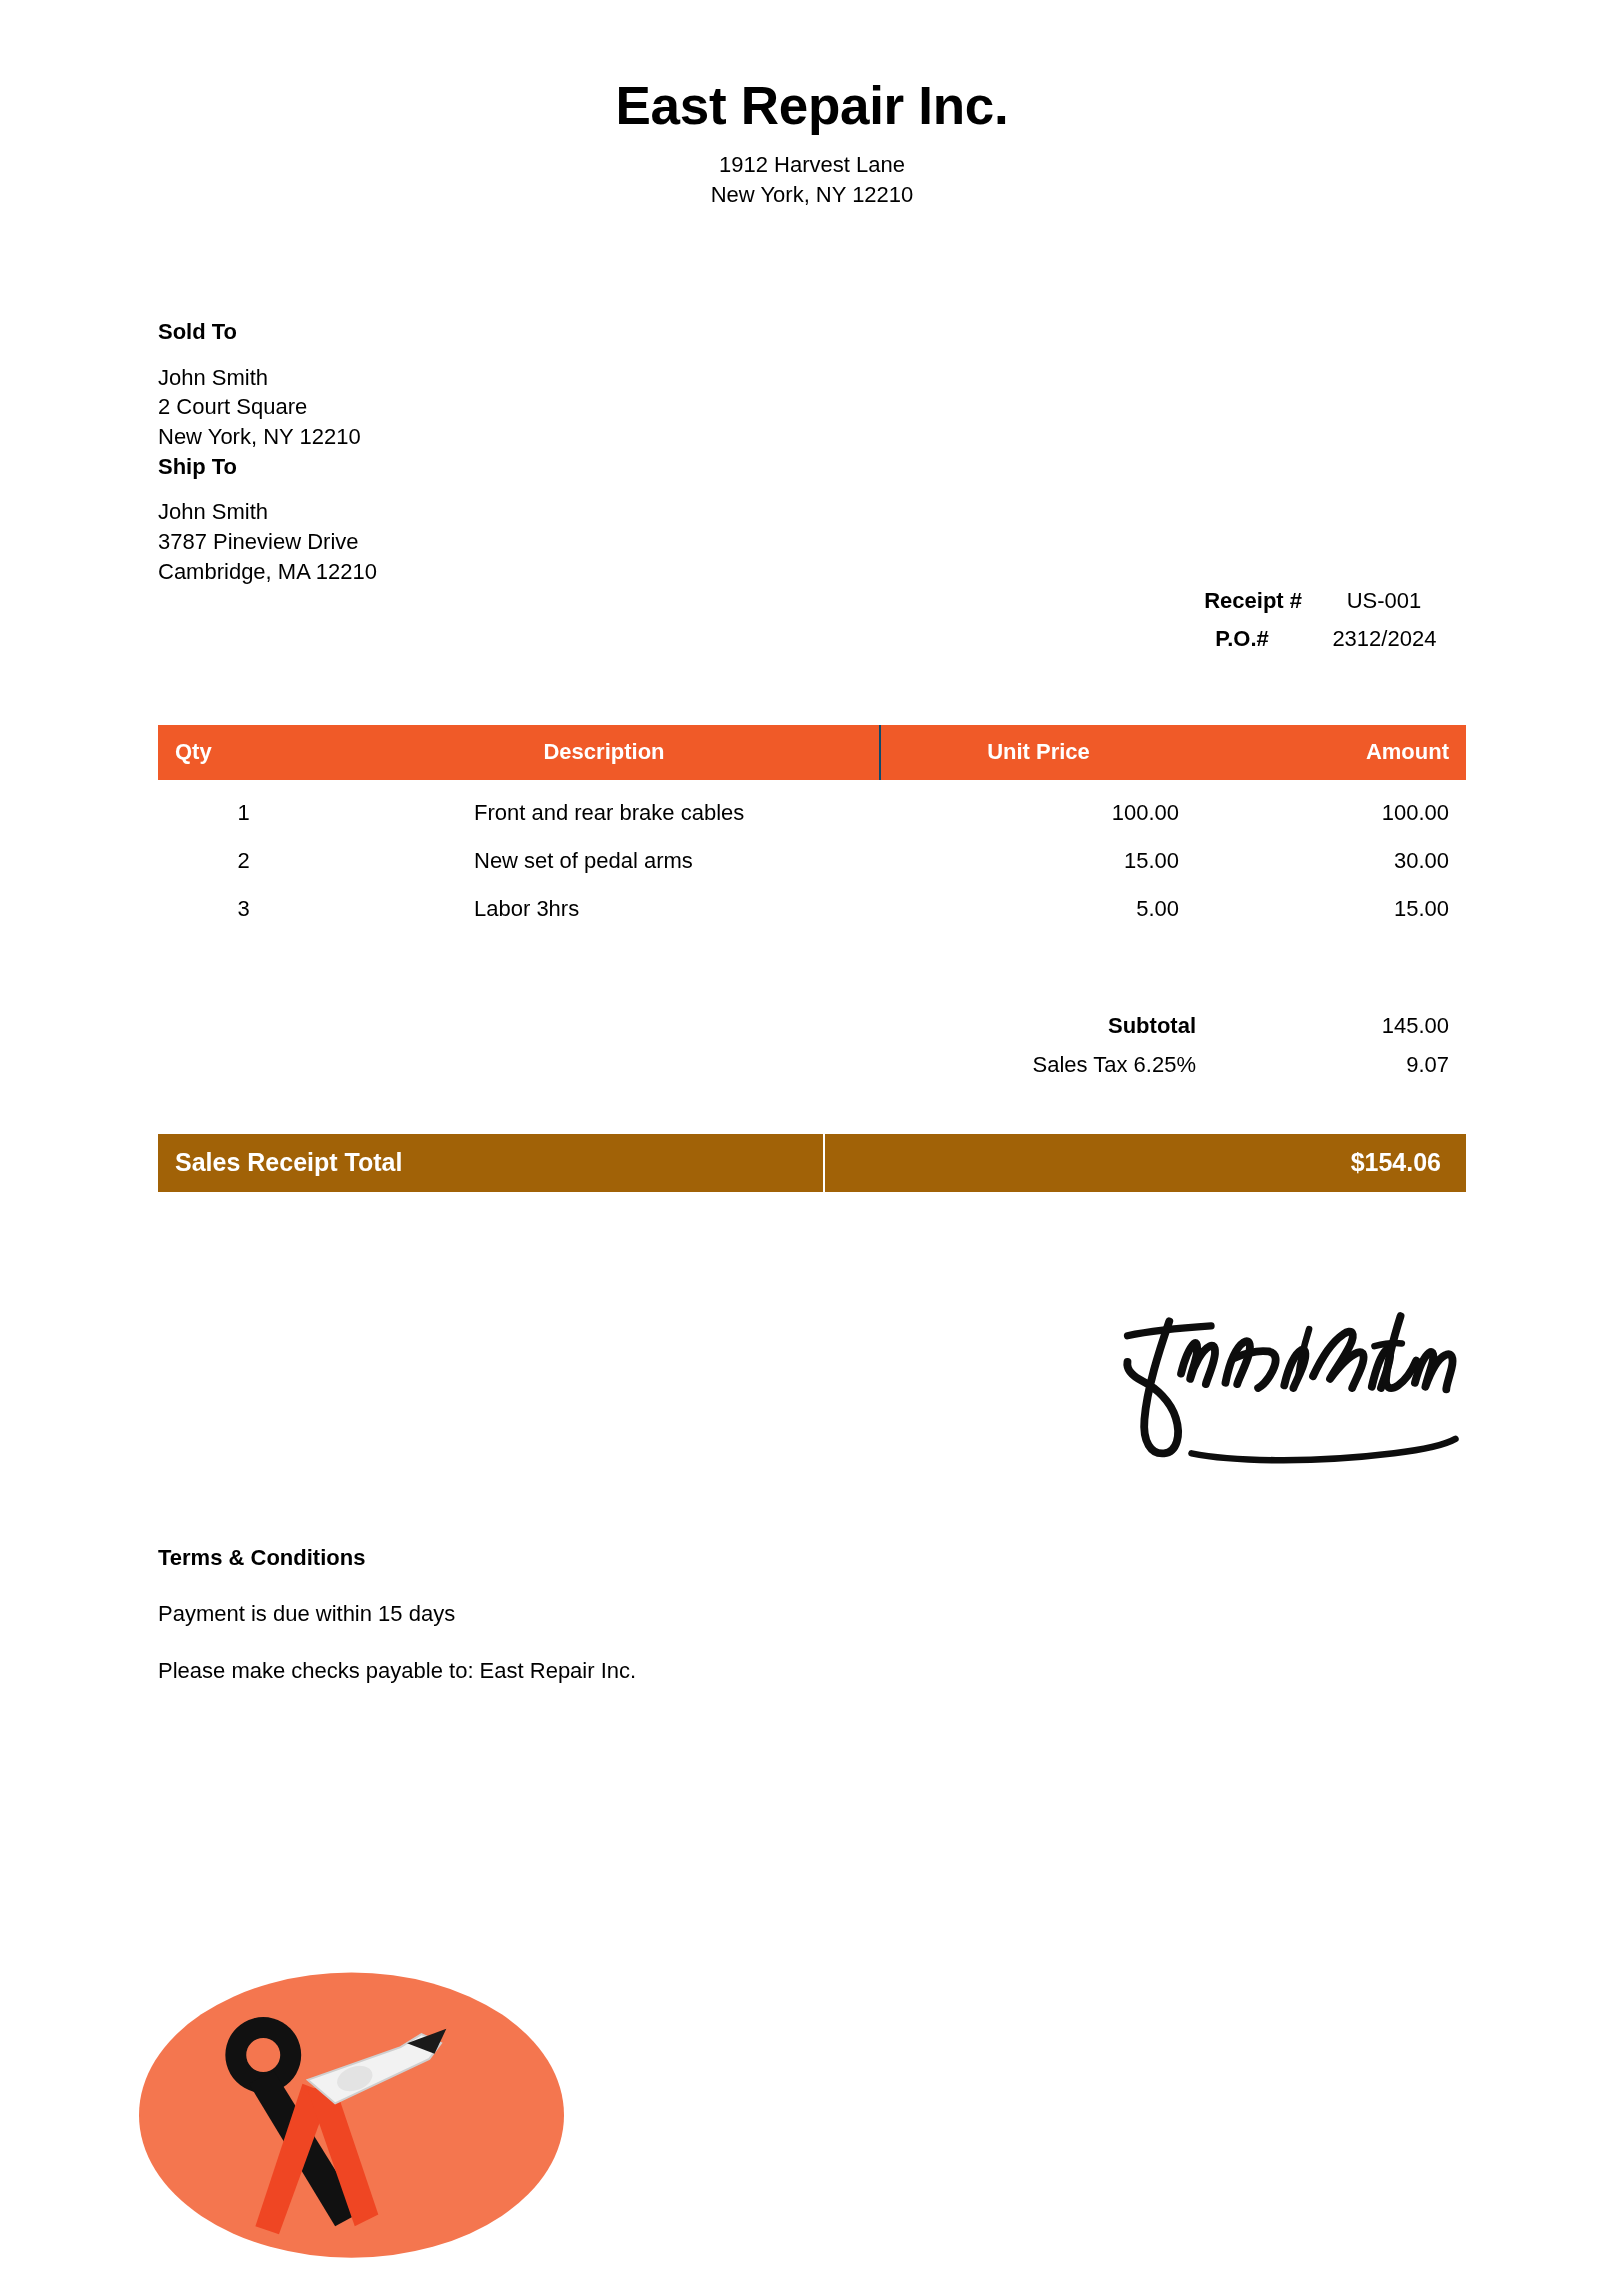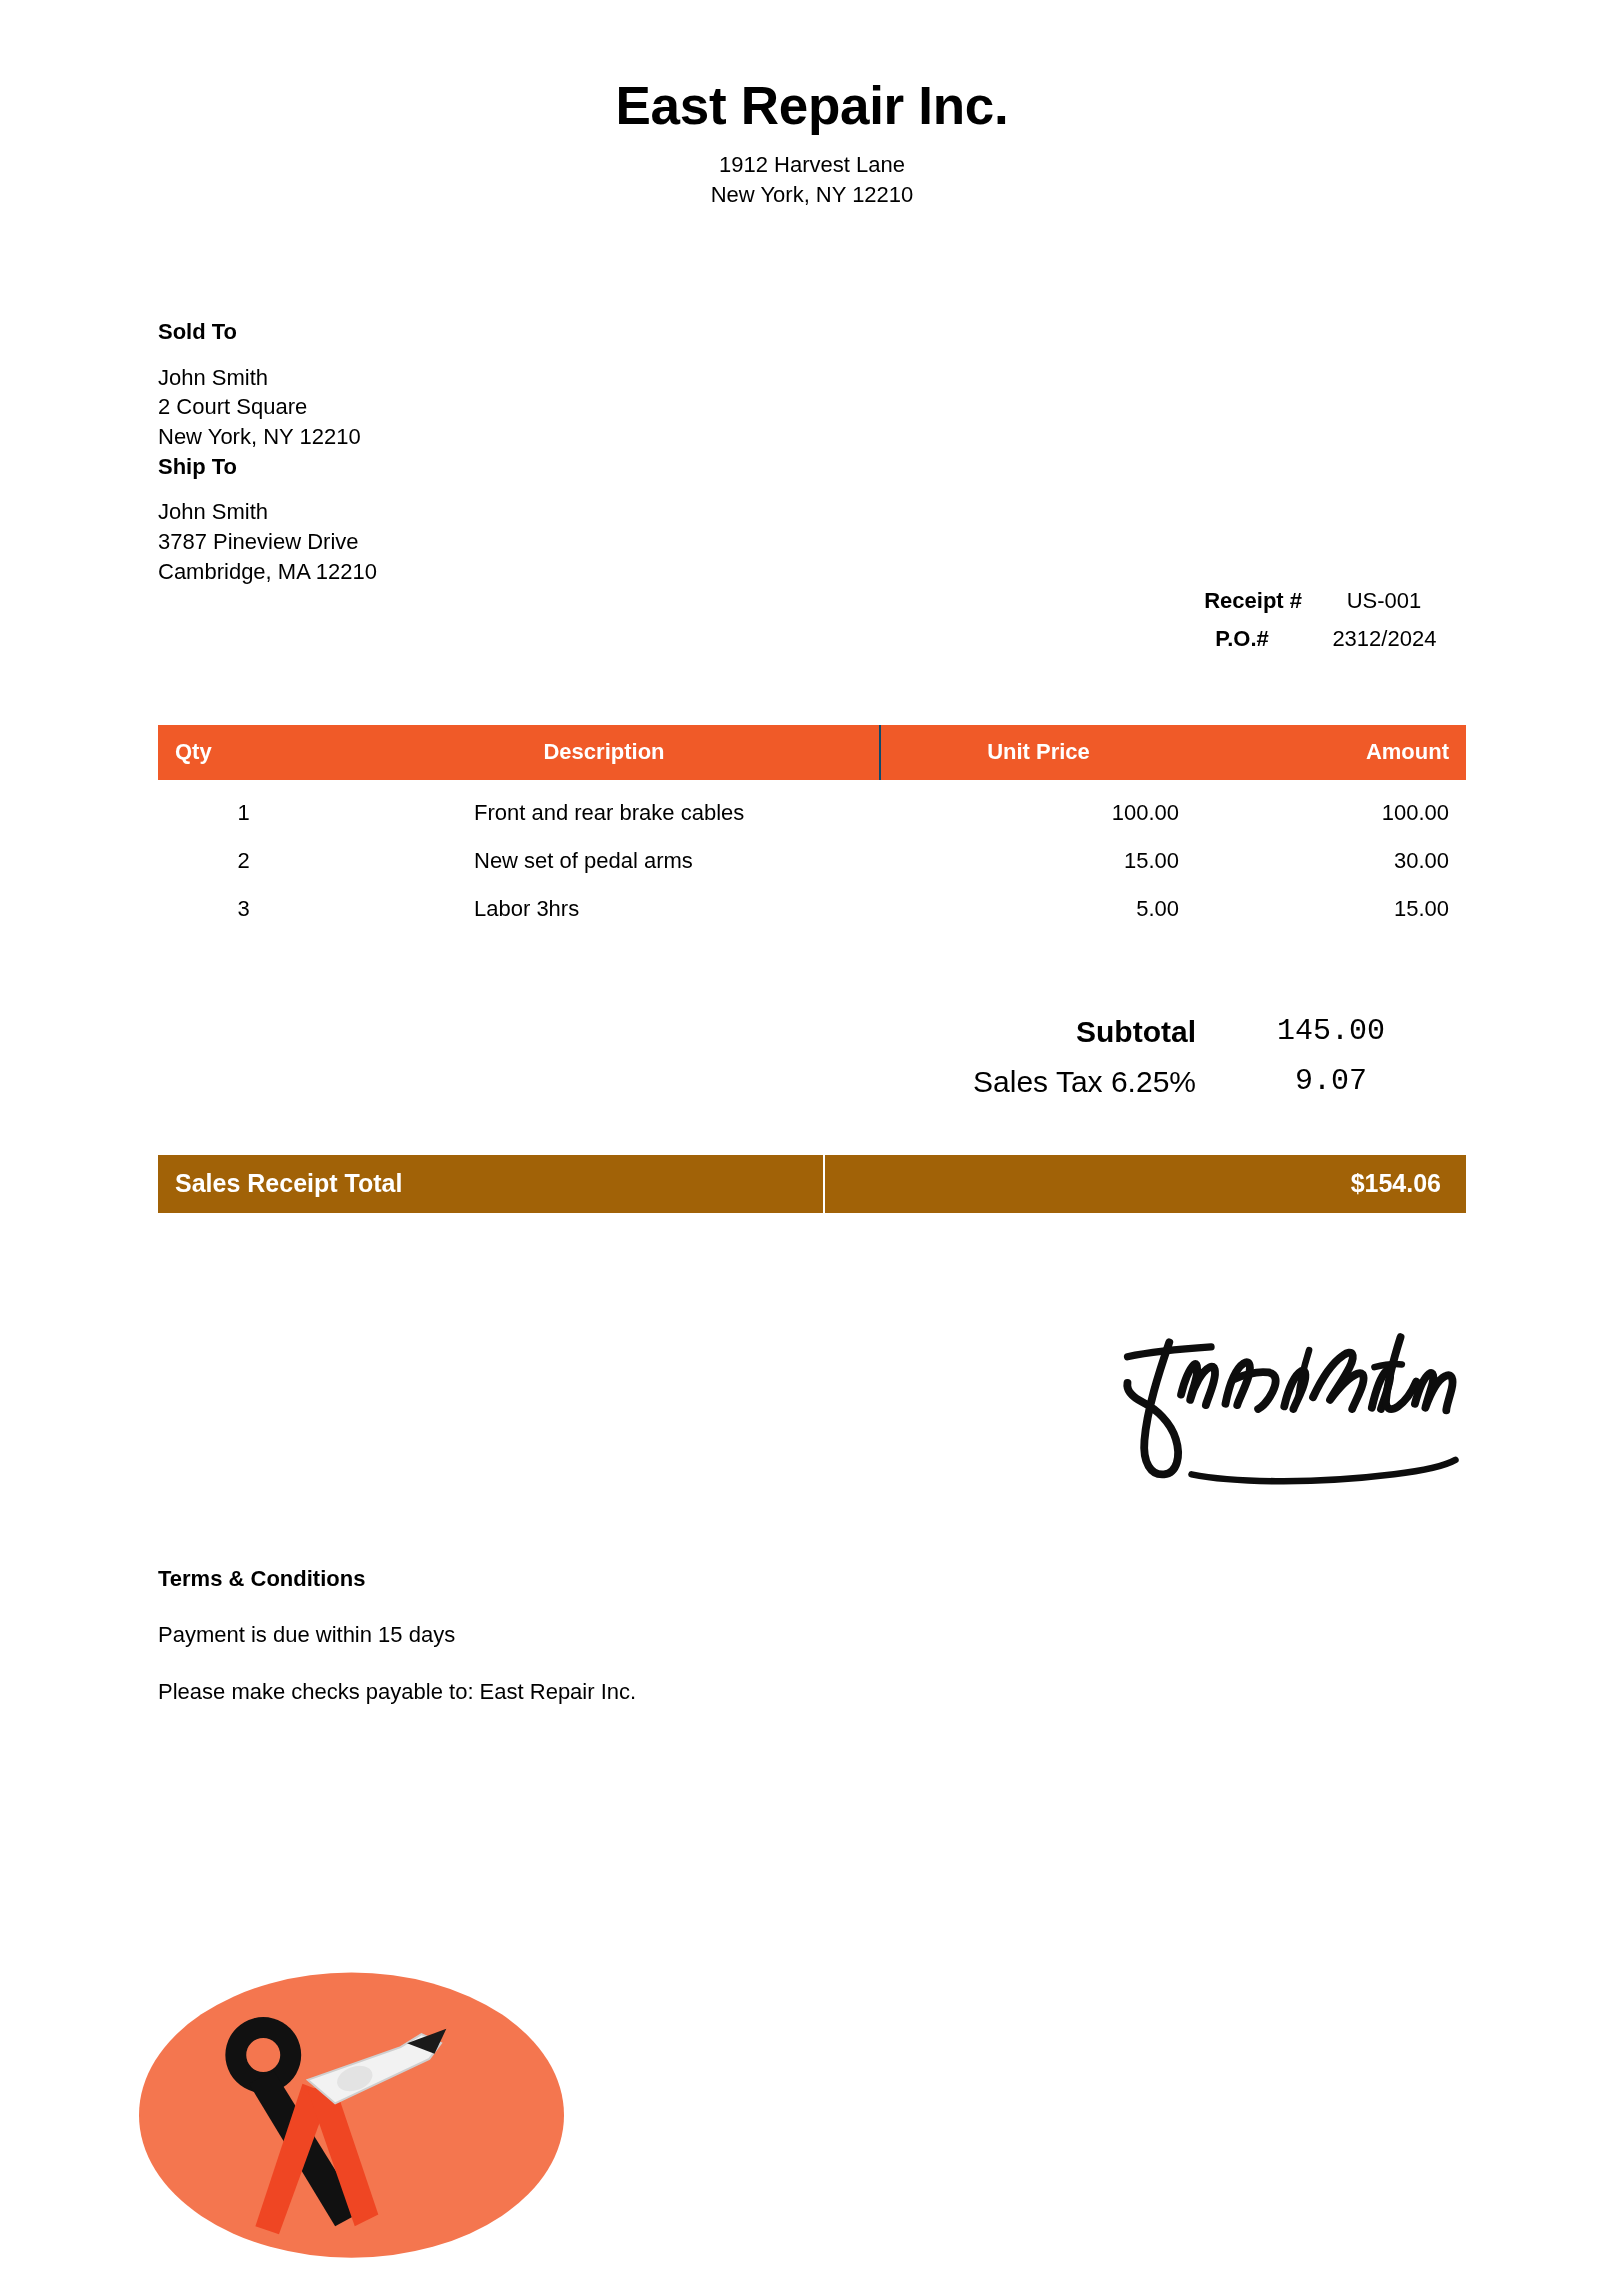--- a/index.html
+++ b/index.html
@@ -108,39 +108,38 @@
   }
   .items tbody td.col-qty { text-align: center; width: 137px; }
   .items tbody td.col-desc { text-align: left; padding-left: 145px; }
   .items tbody td.col-unit { text-align: right; }
   .items tbody td.col-amount { text-align: right; }
   .items tbody tr:first-child td { padding-top: 18.3px; }
 
   
   .totals {
     margin-top: 79px;
-    font-size: 30px;
+    font-size: 22px;
   }
   .totals-row {
     display: flex;
     justify-content: flex-end;
     line-height: 1.3;
   }
   .totals-row + .totals-row { margin-top: 10.5px; }
   .totals-label {
     width: 916px;
     text-align: right;
     padding-right: 17px;
   }
   .totals-label.bold { font-weight: bold; }
   .totals-value {
     width: 236px;
-    text-align: center;
+    text-align: right;
     padding-right: 17px;
-    font-family: Liberation Mono, monospace;
   }
 
   .grand-total {
     display: flex;
     margin-top: 54px;
     background: #a16207;
     color: #ffffff;
     font-weight: bold;
     font-size: 25px;
     height: 58px;

